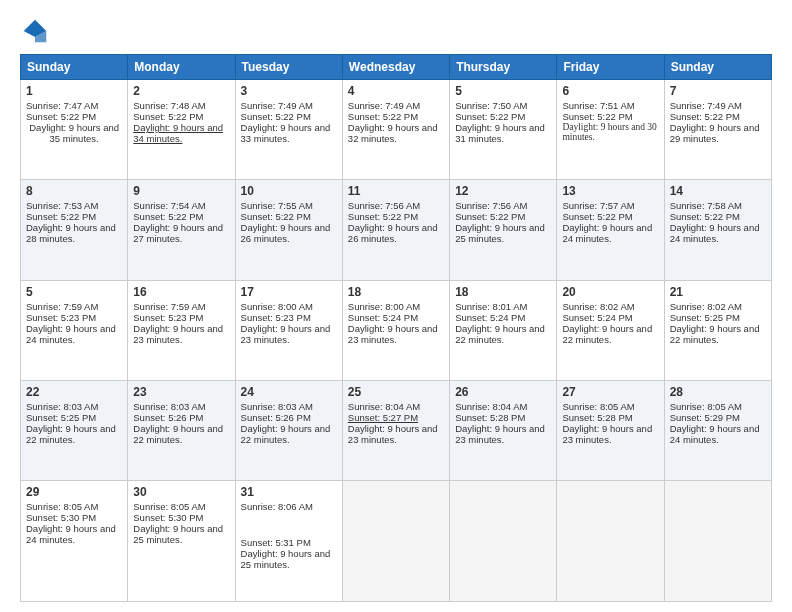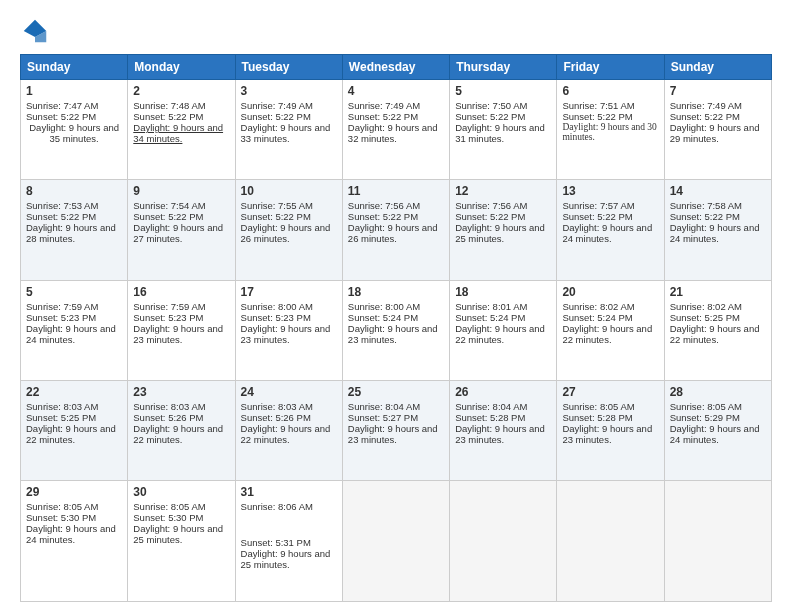--- a/index.html
+++ b/index.html
@@ -274,21 +274,21 @@
           </td>
           <td>
             <span class="day-number">24</span>
             <span style="display: block;">Sunrise: 8:03 AM</span>
             <span style="display: block;">Sunset: 5:26 PM</span>
             <span style="display: block;">Daylight: 9 hours and 22 minutes.</span>
           </td>
           <td>
             <span class="day-number">25</span>
             <span style="display: block;">Sunrise: 8:04 AM</span>
-            <span style="display: block;">Sunset: 5:27 PM</span>
+            <span style="display: block; text-decoration: underline;">Sunset: 5:27 PM</span>
             <span style="display: block;">Daylight: 9 hours and 23 minutes.</span>
           </td>
           <td>
             <span class="day-number">26</span>
             <span style="display: block;">Sunrise: 8:04 AM</span>
             <span style="display: block;">Sunset: 5:28 PM</span>
             <span style="display: block;">Daylight: 9 hours and 23 minutes.</span>
           </td>
           <td>
             <span class="day-number">27</span>

